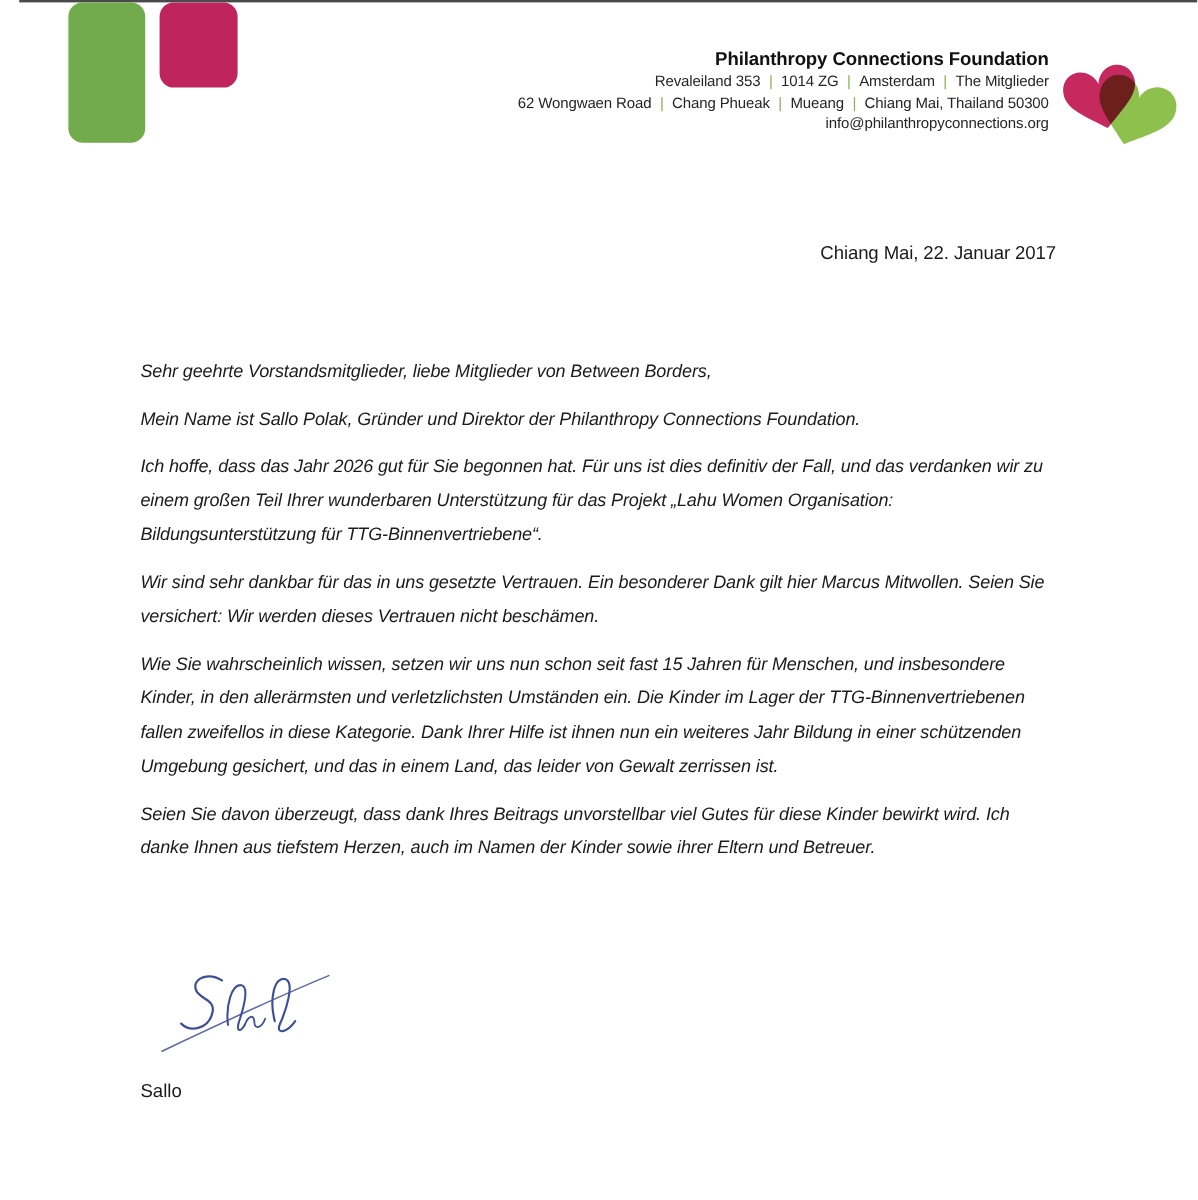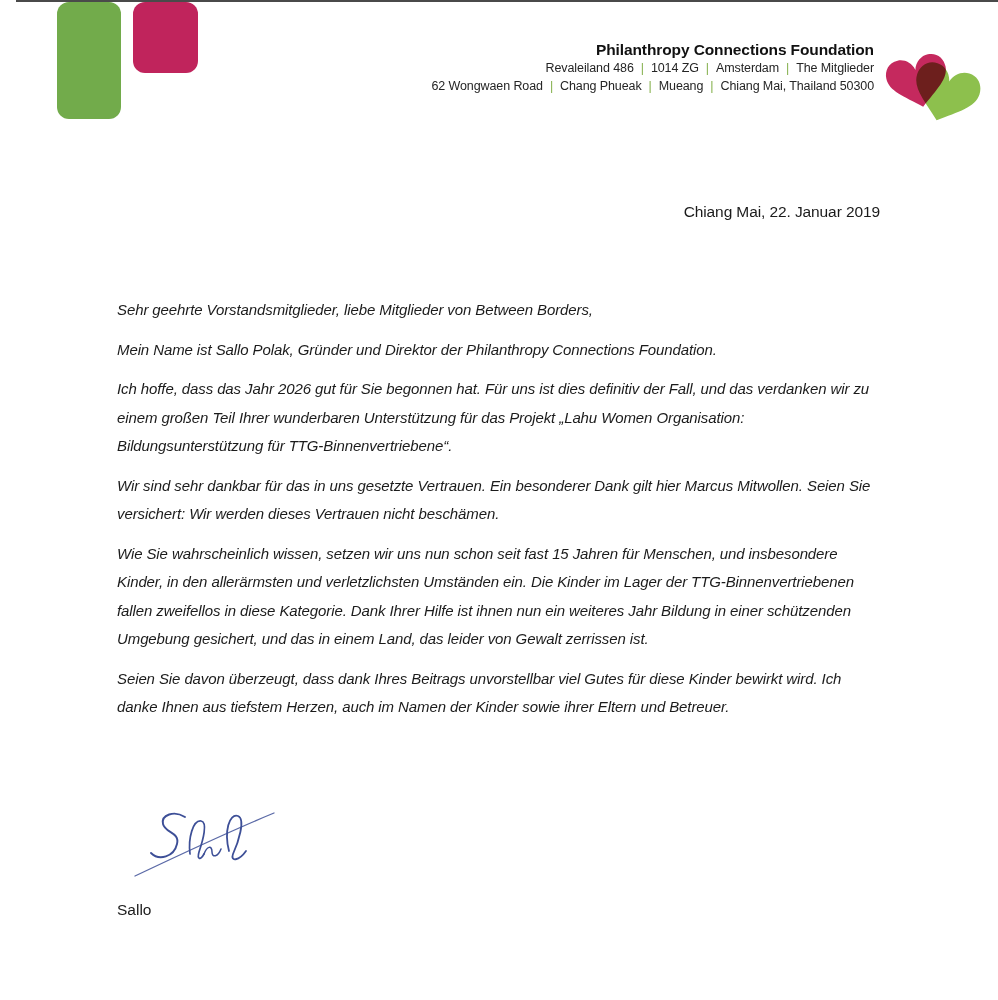--- a/index.html
+++ b/index.html
@@ -95,35 +95,36 @@
 
 <div class="page">
 
   <div class="top-line"></div>
 
   <div class="bar green"></div>
   <div class="bar crimson"></div>
 
   <div class="header-text">
     <div class="org-name">Philanthropy Connections Foundation</div>
-    <div class="addr-line"><span>Revaleiland 486</span><span class="sep">|</span><span>1014 ZG</span><span class="sep">|</span><span>Amsterdam</span><span class="sep">|</span><span>The Mitglieder</span></div>
+    <div class="addr-line"><span>Revaleiland 353</span><span class="sep">|</span><span>1014 ZG</span><span class="sep">|</span><span>Amsterdam</span><span class="sep">|</span><span>The Mitglieder</span></div>
     <div class="addr-line"><span>62 Wongwaen Road</span><span class="sep">|</span><span>Chang Phueak</span><span class="sep">|</span><span>Mueang</span><span class="sep">|</span><span>Chiang Mai, Thailand 50300</span></div>
+    <div class="email-line">info@philanthropyconnections.org</div>
   </div>
 
   <div class="heart-logo">
     <svg width="98" height="100" viewBox="0 0 105 105">
       <defs>
         <path id="heart" d="M50,34 C47,22 37,15 27,15 C13,15 5,26 5,38 C5,57 25,69 50,90 C75,69 95,57 95,38 C95,26 87,15 73,15 C63,15 53,22 50,34 Z"></path>
       </defs>
       <use href="#heart" fill="#c5295e" style="mix-blend-mode:multiply" transform="translate(0,2) scale(0.72) rotate(-12 50 50)"></use>
       <use href="#heart" fill="#8dc04d" style="mix-blend-mode:multiply" transform="translate(27,12) scale(0.78) rotate(18 50 50)"></use>
     </svg>
   </div>
 
-  <div class="date-line">Chiang Mai, 22. Januar 2019</div>
+  <div class="date-line">Chiang Mai, 22. Januar 2017</div>
 
   <div class="letter-body">
     <p>Sehr geehrte Vorstandsmitglieder, liebe Mitglieder von Between Borders,</p>
     <p>Mein Name ist Sallo Polak, Gründer und Direktor der Philanthropy Connections Foundation.</p>
     <p>Ich hoffe, dass das Jahr 2026 gut für Sie begonnen hat. Für uns ist dies definitiv der Fall, und das verdanken wir zu einem großen Teil Ihrer wunderbaren Unterstützung für das Projekt „Lahu Women Organisation: Bildungsunterstützung für TTG-Binnenvertriebene“.</p>
     <p>Wir sind sehr dankbar für das in uns gesetzte Vertrauen. Ein besonderer Dank gilt hier Marcus Mitwollen. Seien Sie versichert: Wir werden dieses Vertrauen nicht beschämen.</p>
     <p>Wie Sie wahrscheinlich wissen, setzen wir uns nun schon seit fast 15 Jahren für Menschen, und insbesondere Kinder, in den allerärmsten und verletzlichsten Umständen ein. Die Kinder im Lager der TTG-Binnenvertriebenen fallen zweifellos in diese Kategorie. Dank Ihrer Hilfe ist ihnen nun ein weiteres Jahr Bildung in einer schützenden Umgebung gesichert, und das in einem Land, das leider von Gewalt zerrissen ist.</p>
     <p>Seien Sie davon überzeugt, dass dank Ihres Beitrags unvorstellbar viel Gutes für diese Kinder bewirkt wird. Ich danke Ihnen aus tiefstem Herzen, auch im Namen der Kinder sowie ihrer Eltern und Betreuer.</p>
   </div>
 

